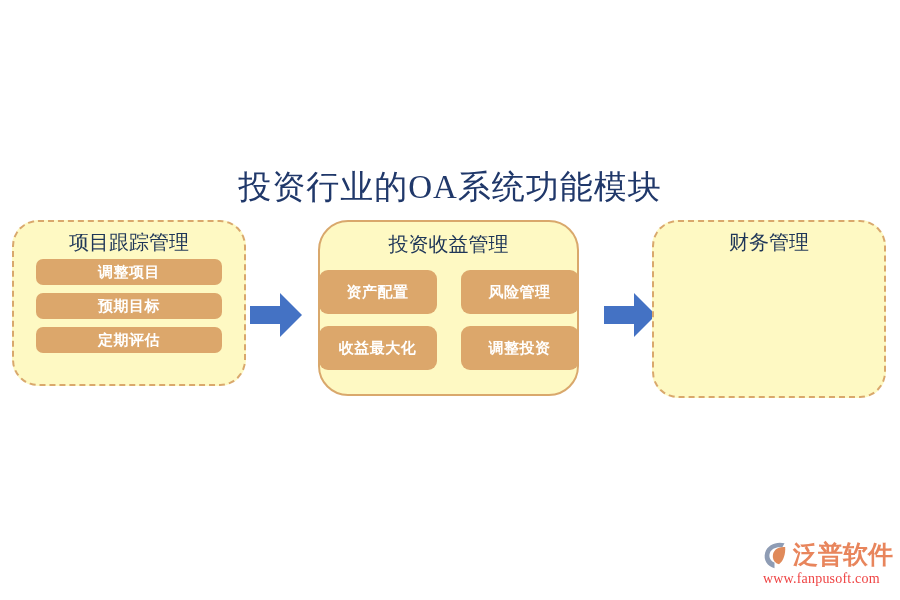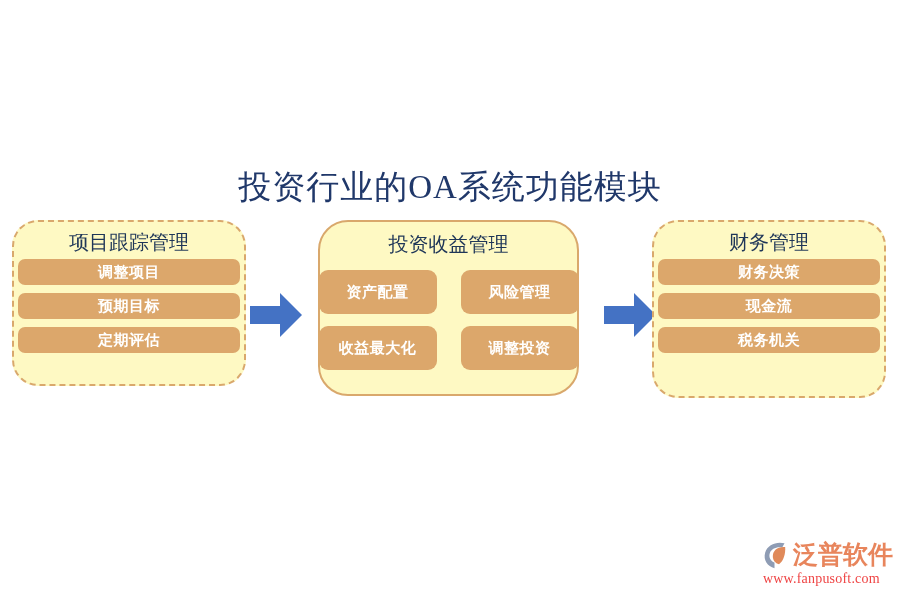--- a/index.html
+++ b/index.html
@@ -88,21 +88,21 @@
 
   
   .pill-stack {
     display: flex;
     flex-direction: column;
     align-items: center;
     gap: 8px;
     margin-top: 3px;
   }
   .pill-stack .pill {
-    width: 222px;
+    width: 186px;
     height: 26px;
   }
 
   
   .pill-grid {
     display: grid;
     grid-template-columns: 118px 118px;
     grid-template-rows: 44px 44px;
     gap: 12px 24px;
     justify-content: center;
@@ -196,25 +196,20 @@
   </div>
 
   <div class="arrow" id="arrow-2">
     <svg viewBox="0 0 52 46" width="52" height="46" aria-hidden="true">
       <polygon points="0,14 30,14 30,1 52,23 30,45 30,32 0,32" fill="#4472c4"></polygon>
     </svg>
   </div>
 
   <div class="group dashed" id="group-3">
     <div class="group-title">财务管理</div>
-    <div class="pill-stack">
-      <div class="pill">财务决策</div>
-      <div class="pill">现金流</div>
-      <div class="pill">税务机关</div>
-    </div>
   </div>
 
 </div>
 
 <div class="logo">
   <div class="logo-row">
     <span class="logo-mark">
       <svg viewBox="0 0 30 30" width="30" height="30" aria-hidden="true">
         <path d="M22.5 3.2 C14.5 1.2 5.5 4.5 3.2 12.5 C1.0 20.0 5.5 26.5 12.5 28.2 L12.5 22.5 C8.5 21.0 6.5 17.0 7.8 13.2 C9.2 9.0 14.5 6.5 20.2 7.6 Z" fill="#8e9cb4"></path>
         <path d="M23.2 7.0 C16.0 6.2 10.8 10.0 10.8 16.2 C10.8 20.2 13.2 23.2 17.0 24.2 C21.5 21.0 23.6 14.2 23.2 7.0 Z" fill="#e08a5a"></path>

